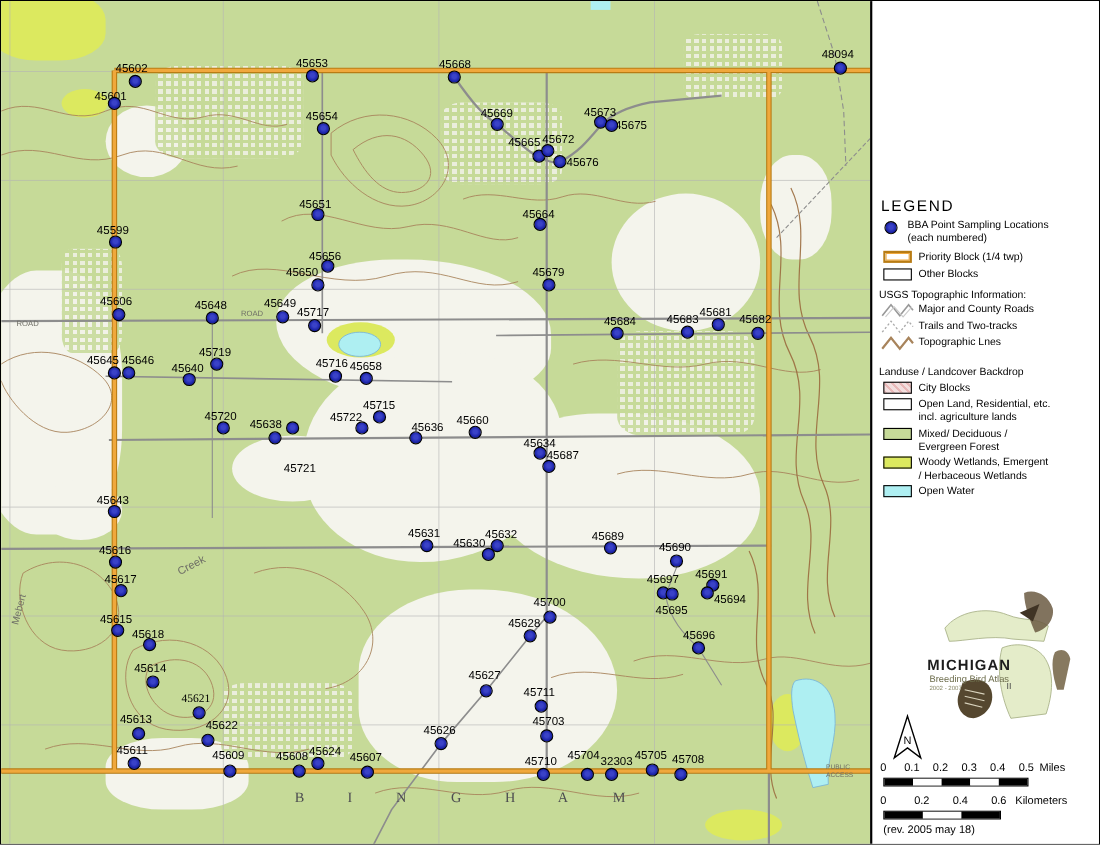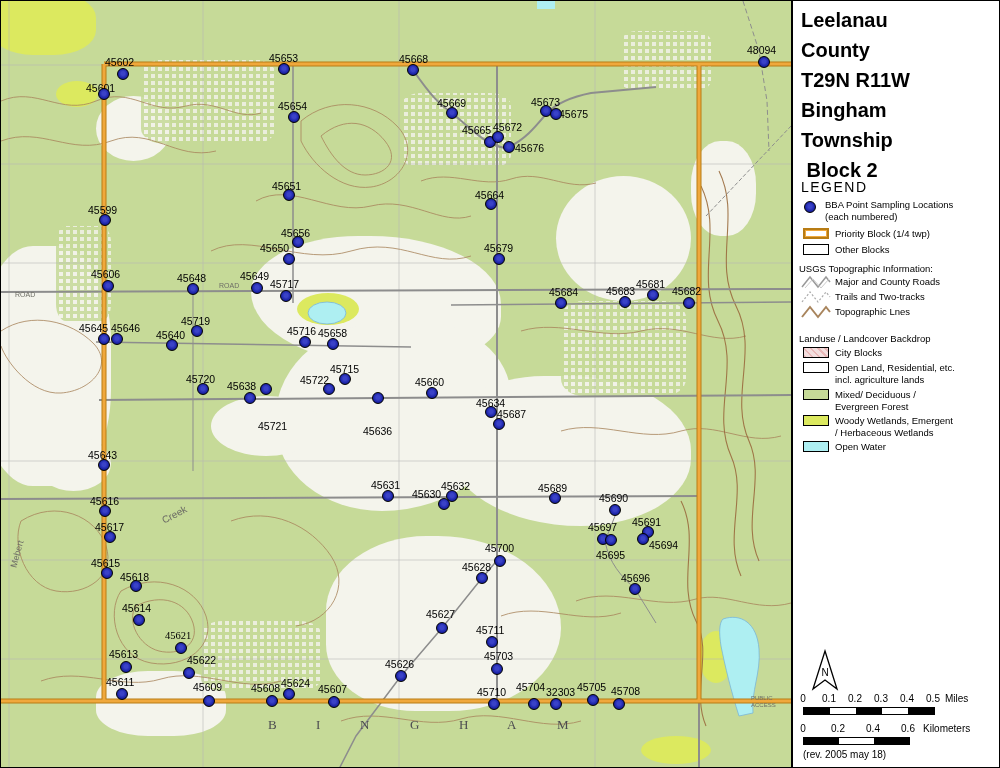--- a/index.html
+++ b/index.html
@@ -218,21 +218,21 @@
         <div class="ptlabel" style="left: 329px; top: 362px;">45715</div>
         <div class="dot" style="left: 338px; top: 372px;"></div>
         <div class="ptlabel" style="left: 185px; top: 372px;">45720</div>
         <div class="dot" style="left: 196px; top: 382px;"></div>
         <div class="ptlabel" style="left: 257px; top: 371px; margin-top: 48px;">45721</div>
         <div class="dot" style="left: 259px; top: 382px;"></div>
         <div class="ptlabel" style="left: 226px; top: 379px;">45638</div>
         <div class="dot" style="left: 243px; top: 391px;"></div>
         <div class="ptlabel" style="left: 299px; top: 373px;">45722</div>
         <div class="dot" style="left: 322px; top: 382px;"></div>
-        <div class="ptlabel" style="left: 362px; top: 382px; margin-top: 42px;">45636</div>
+        <div class="ptlabel" style="left: 373px; top: 382px;">45636</div>
         <div class="dot" style="left: 371px; top: 391px;"></div>
         <div class="ptlabel" style="left: 414px; top: 375px;">45660</div>
         <div class="dot" style="left: 425px; top: 386px;"></div>
         <div class="ptlabel" style="left: 475px; top: 396px;">45634</div>
         <div class="dot" style="left: 484px; top: 405px;"></div>
         <div class="ptlabel" style="left: 496px; top: 407px;">45687</div>
         <div class="dot" style="left: 492px; top: 417px;"></div>
         <div class="ptlabel" style="left: 87px; top: 448px;">45643</div>
         <div class="dot" style="left: 97px; top: 458px;"></div>
         <div class="ptlabel" style="left: 370px; top: 478px;">45631</div>
@@ -315,26 +315,20 @@
         <div class="topolabel" style="left: 14px; top: 290px; font-size: 7px;">ROAD</div>
         <div class="topolabel" style="left: 218px; top: 281px; font-size: 7px;">ROAD</div>
         <div class="topolabel" style="left: 160px; top: 508px; font-size: 10px; transform: rotate(-28deg);">Creek</div>
         <div class="topolabel" style="left: 2px; top: 548px; font-size: 9px; transform: rotate(-75deg);">Mebert</div>
         <div class="topolabel" style="left: 750px; top: 694px; font-size: 6px;">PUBLIC</div>
         <div class="topolabel" style="left: 750px; top: 701px; font-size: 6px;">ACCESS</div>
       </div>
   </div>
 
   <div id="sidebar">
-    <div id="title">Leelanau
-County
-T29N R11W
-Bingham
-Township
- Block 2</div>
 
     <div class="leghead" style="left:8px;top:178px;">LEGEND</div>
 
     <div class="dot" style="left:11px;top:200px;"></div>
     <div class="legtext" style="left:32px;top:198px;">BBA Point Sampling Locations</div>
     <div class="legtext" style="left:32px;top:210px;">(each numbered)</div>
 
     <div class="swatch" style="left:10px;top:227px;border:2px solid #b87c14;box-shadow:inset 0 0 0 1px #f0a83c;"></div>
     <div class="legtext" style="left:42px;top:227px;">Priority Block (1/4 twp)</div>
 
@@ -372,20 +366,35 @@
     <div class="legtext" style="left:42px;top:388px;">Mixed/ Deciduous /</div>
     <div class="legtext" style="left:42px;top:400px;">Evergreen Forest</div>
 
     <div class="swatch" style="left:10px;top:414px;background:#dce95f;"></div>
     <div class="legtext" style="left:42px;top:414px;">Woody Wetlands, Emergent</div>
     <div class="legtext" style="left:42px;top:426px;">/ Herbaceous Wetlands</div>
 
     <div class="swatch" style="left:10px;top:440px;background:#aeeff2;"></div>
     <div class="legtext" style="left:42px;top:440px;">Open Water</div>
 
+    <div style="position:absolute;left:48px;top:530px;width:150px;height:135px;">
+      <svg width="150" height="135">
+        <path d="M18,40 C30,25 55,20 75,28 C90,34 100,30 112,38 L108,52 L80,50 C60,46 35,52 22,52 Z" fill="#e4ecc9" stroke="#a9b287" stroke-width="0.8"></path>
+        <path d="M70,58 C85,52 100,56 108,66 C118,80 116,100 110,118 L78,122 C70,105 64,80 70,58 Z" fill="#e4ecc9" stroke="#a9b287" stroke-width="0.8"></path>
+        <path d="M90,8 C100,4 112,10 116,22 C118,32 110,42 100,44 C96,34 90,20 90,8 Z" fill="#6b5a42" opacity="0.85"></path>
+        <path d="M86,26 L104,18 L98,34 Z" fill="#403425"></path>
+        <path d="M118,62 C124,58 130,60 132,68 L126,96 L120,96 C116,84 114,70 118,62 Z" fill="#7a6a4e" opacity="0.9"></path>
+        <path d="M34,90 C44,84 56,86 60,96 C64,108 56,120 44,122 C34,122 28,112 30,102 Z" fill="#55472f"></path>
+        <path d="M36,96 l18,4 M36,102 l18,4 M36,108 l16,4" stroke="#d8d2bc" stroke-width="1"></path>
+      </svg>
+      <div style="position:absolute;left:2px;top:66px;font-weight:bold;font-size:13.5px;letter-spacing:1px;color:#1c1c1c;">MICHIGAN</div>
+      <div style="position:absolute;left:4px;top:81px;font-size:8.5px;color:#6b6b4a;">Breeding Bird Atlas</div>
+      <div style="position:absolute;left:4px;top:92px;font-size:5.5px;color:#8a8a6a;">2002 - 2007</div>
+      <div style="position:absolute;left:74px;top:88px;font-size:8px;color:#444;">II</div>
+    </div>
 
     <svg style="position:absolute;left:18px;top:648px;" width="28" height="44">
       <path d="M14,2 L26,40 L14,31 L2,40 Z" fill="#fff" stroke="#000" stroke-width="1.3"></path>
       <text x="14" y="27" text-anchor="middle" font-size="10" font-family="Liberation Sans, sans-serif">N</text>
     </svg>
 
     <div id="miles-ticks">
         <div class="ticks" style="left: 10px; top: 692px; position: absolute; transform: translateX(-50%);">0</div>
         <div class="ticks" style="left: 36px; top: 692px; position: absolute; transform: translateX(-50%);">0.1</div>
         <div class="ticks" style="left: 62px; top: 692px; position: absolute; transform: translateX(-50%);">0.2</div>

